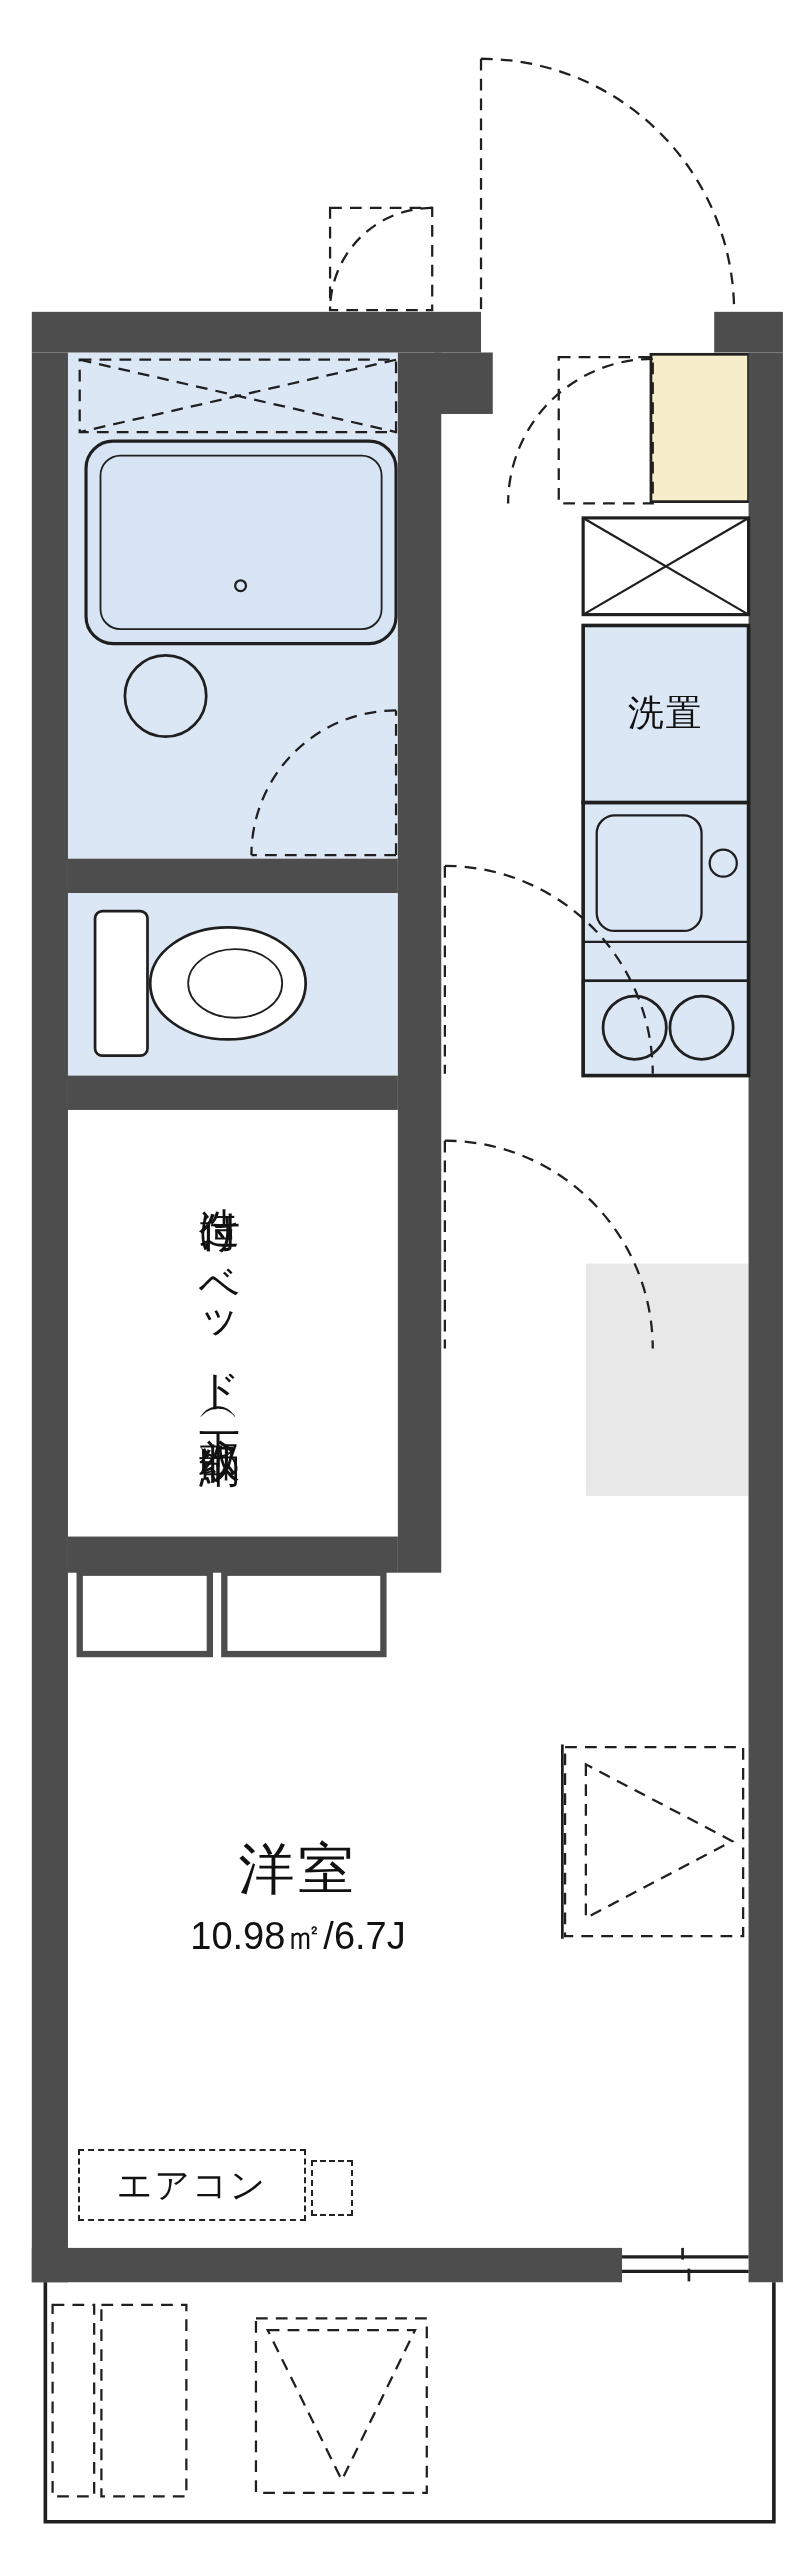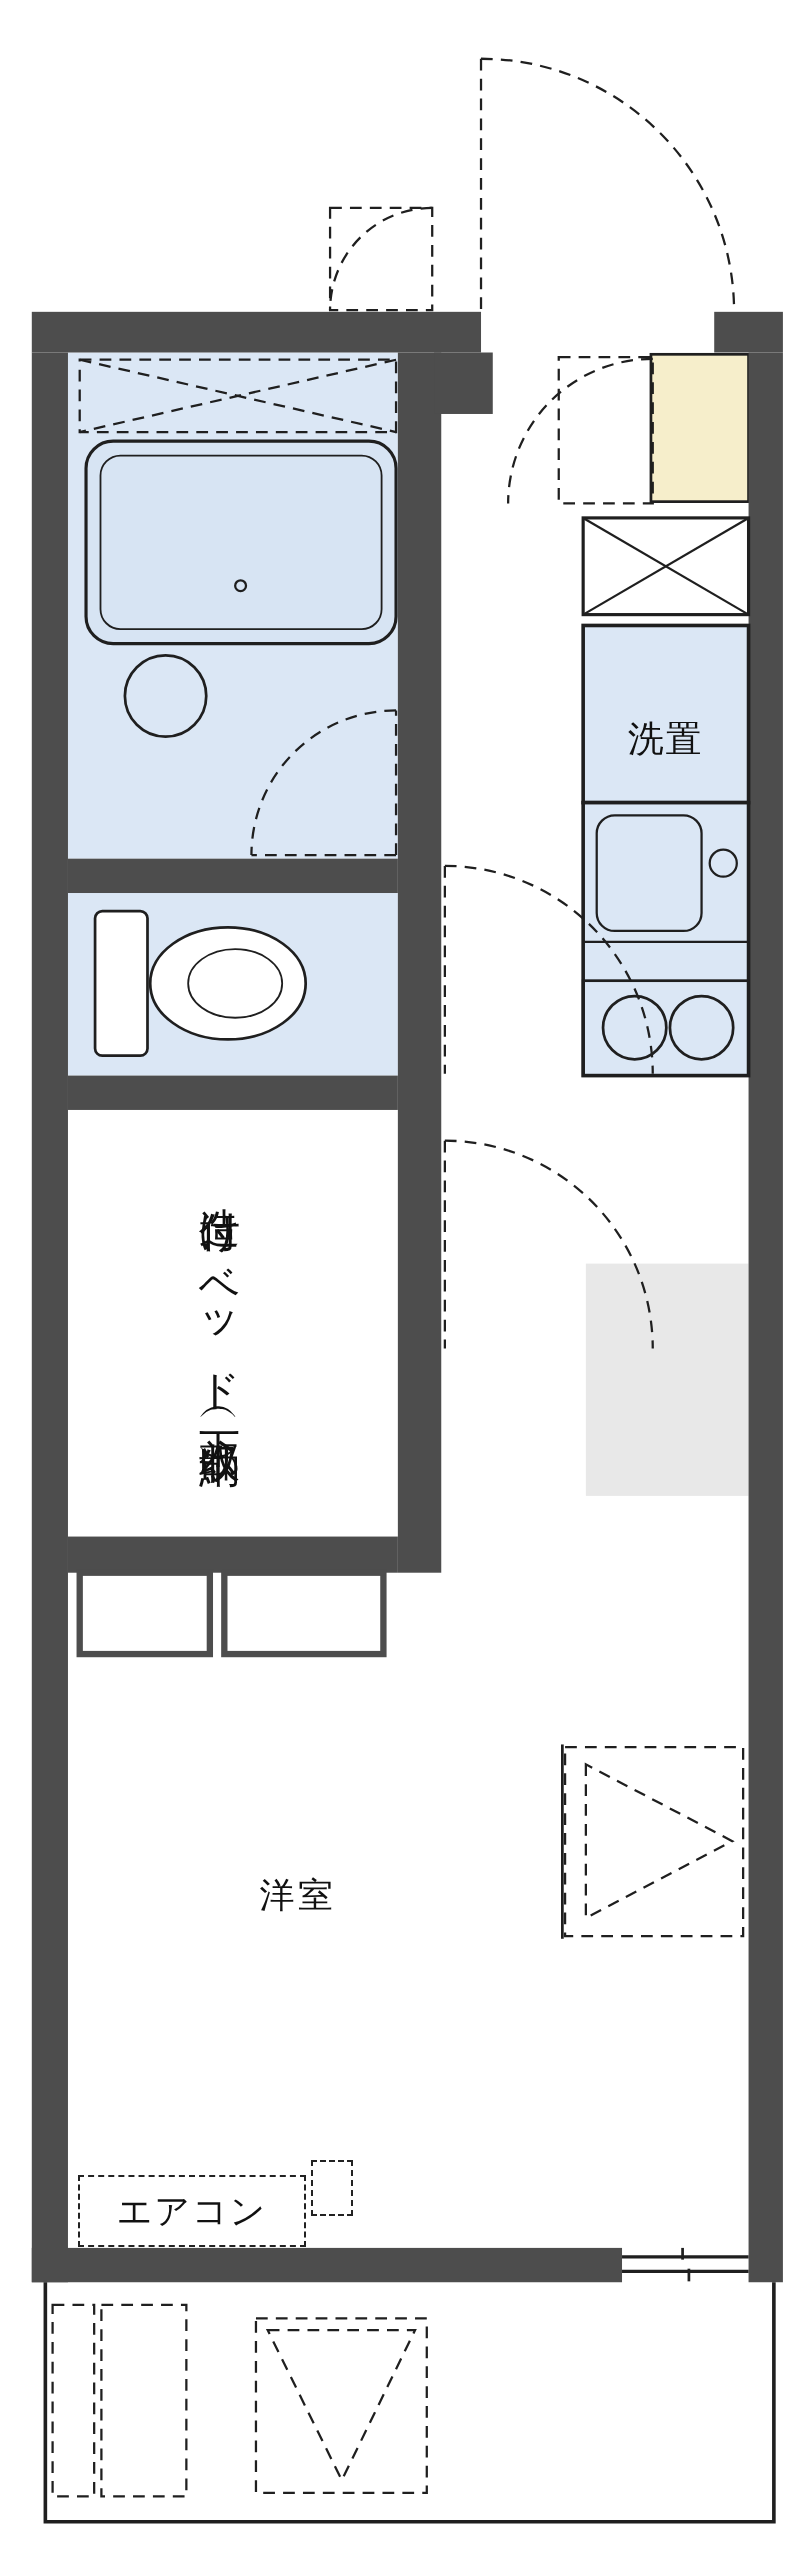--- a/index.html
+++ b/index.html
@@ -18,25 +18,25 @@
   .fw{fill:#fff;}
   .blue{fill:var(--c-fixture_fill);}
   .tub{fill:var(--c-tub_fill);}
   .cream{fill:var(--c-genkan_fill);}
   .gray{fill:var(--c-gray_fill);stroke:none;}
   .closet{fill:#fff;stroke:var(--c-wall);stroke-width:7;}
   .w2{stroke-width:2;}.w25{stroke-width:2.5;}.w3{stroke-width:3;}.w35{stroke-width:3.5;}.w4{stroke-width:4;}
   .dash{stroke-dasharray:13 9;}
 
   
-  .overlay{position:absolute;display:flex;align-items:center;justify-content:center;box-sizing:border-box;margin-top:26px;}
+  .overlay{position:absolute;display:flex;align-items:center;justify-content:center;box-sizing:border-box;}
   #laundry-label{left:583px;top:625px;width:165px;height:177px;font-size:36px;letter-spacing:1.8px;}
   #bed-label{position:absolute;left:125px;top:1175px;width:121px;height:282px;
              writing-mode:vertical-rl;text-orientation:mixed;font-size:41px;line-height:1.3;letter-spacing:5.4px;}
-  #room-name{left:90px;top:1837px;width:416px;height:65px;font-size:35px;letter-spacing:3.6px;}
+  #room-name{left:90px;top:1837px;width:416px;height:65px;font-size:56px;letter-spacing:3.6px;}
   #room-size{left:90px;top:1911px;width:416px;height:51px;font-size:38px;}
   #aircon-box{left:78px;top:2149px;width:228px;height:72px;border:2.7px dashed #222;font-size:35px;letter-spacing:1.8px;}
   #aircon-side-box{position:absolute;left:311px;top:2160px;width:42px;height:56px;border:2.7px dashed #222;box-sizing:border-box;}
 </style>
 </head>
 <body>
 
 <div id="stage">
 
   <svg id="plan-svg" width="812" height="2576" viewBox="0 0 898 2850" xmlns="http://www.w3.org/2000/svg">
@@ -147,17 +147,18 @@
       <g class="ln w25 dash">
         <rect x="283" y="2565" width="189" height="193"></rect>
         <path d="M 296 2578 L 459 2578 L 378 2744 Z"></path>
       </g>
     </g>
   </svg>
 
   <div class="overlay" id="laundry-label">洗置</div>
   <div id="bed-label">造付けベッド（下部収納）</div>
   <div class="overlay" id="room-name">洋室</div>
+  <div class="overlay" id="room-size">10.98㎡/6.7J</div>
   <div class="overlay" id="aircon-box">エアコン</div>
   <div id="aircon-side-box"></div>
 
 </div>
 
 
 </body></html>

